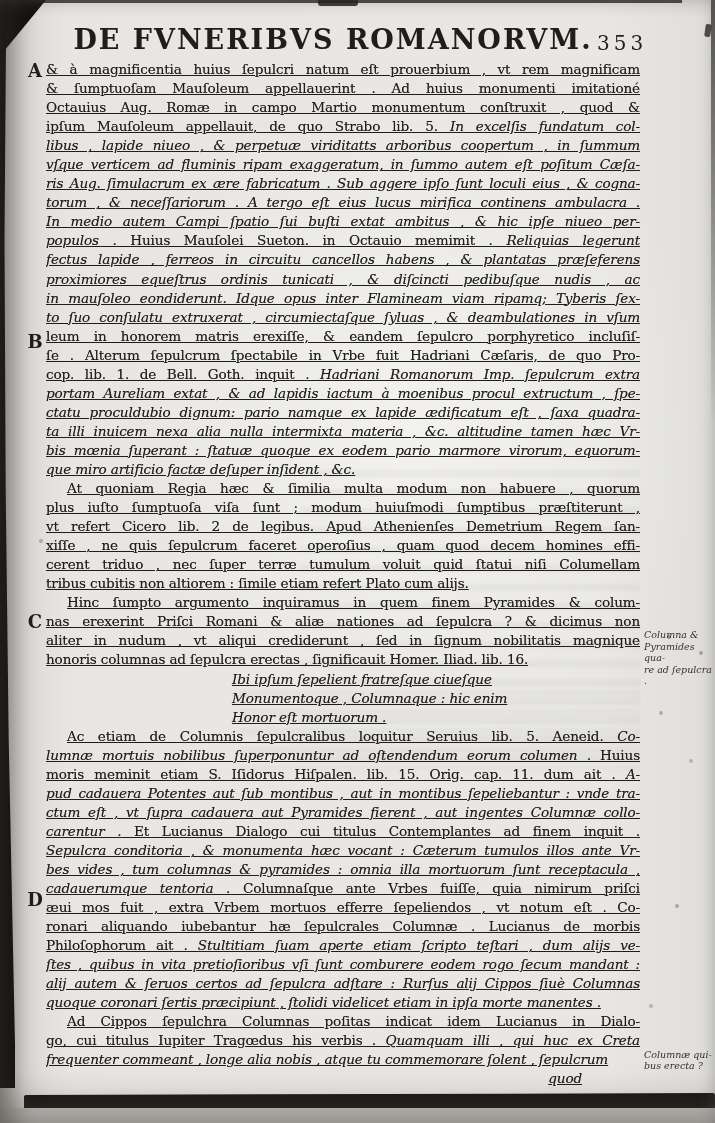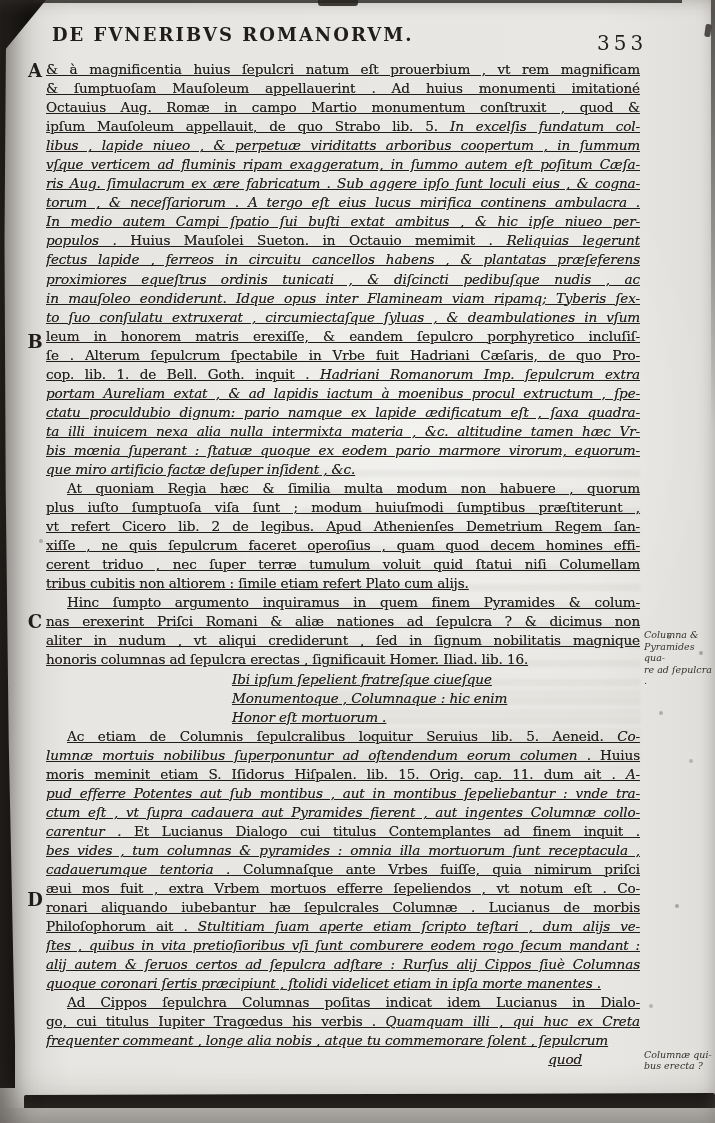--- a/index.html
+++ b/index.html
@@ -31,22 +31,22 @@
   .bottom-band{position:absolute;top:1094px;left:24px;width:691px;height:16px;background:#161412;transform:rotate(-.15deg);border-radius:2px;}
   .bottom-paper{position:absolute;top:1108px;left:0;width:715px;height:15px;background:#c9c8c4;}
   .bleed{position:absolute;pointer-events:none;opacity:.55;filter:blur(1.6px);
     background:repeating-linear-gradient(to bottom, rgba(140,136,128,.14) 0 7px, rgba(0,0,0,0) 7px 19px);}
   .specks{position:absolute;top:0;left:0;width:2px;height:2px;background:transparent;border-radius:50%;
     box-shadow:668px 636px 0 1px rgba(80,76,70,.55),700px 652px 0 1px rgba(80,76,70,.4),
       660px 712px 0 1px rgba(80,76,70,.35),690px 760px 0 1px rgba(80,76,70,.3),
       58px 168px 0 1px rgba(80,76,70,.3),40px 540px 0 1px rgba(80,76,70,.35),
       676px 905px 0 1px rgba(80,76,70,.4),650px 1005px 0 1px rgba(80,76,70,.3);}
   
-  .header{position:absolute;top:24px;left:52px;width:594px;
-    font-size:18px;font-weight:bold;letter-spacing:2px;white-space:nowrap;}
+  .header{position:absolute;top:24px;left:36px;width:594px;text-align:center;
+    font-size:27px;font-weight:bold;letter-spacing:2px;white-space:nowrap;}
   .page-num{position:absolute;top:31px;left:597px;font-size:20px;letter-spacing:4px;}
   
   .textblock{position:absolute;top:60px;left:46px;width:594px;font-size:13.6px;letter-spacing:-0.15px;
     text-shadow:0 0 .5px rgba(30,27,24,.55);text-decoration:underline;}
   .line{height:19.05px;line-height:19.05px;overflow:hidden;text-align:justify;text-align-last:justify;}
   .line.last{text-align-last:left;}
   .line.indent{text-indent:21px;}
   .line.verse{padding-left:186px;text-align:left;text-align-last:left;}
   .catchword{height:19.05px;line-height:19.05px;text-align:right;padding-right:58px;font-style:italic;}
   
@@ -106,23 +106,24 @@
         <div class="line indent">Hinc ſumpto argumento inquiramus in quem finem Pyramides &amp; colum-</div>
         <div class="line">nas erexerint Priſci Romani &amp; aliæ nationes ad ſepulcra ? &amp; dicimus non</div>
         <div class="line">aliter in nudum , vt aliqui crediderunt , ſed in ſignum nobilitatis magnique</div>
         <div class="line last">honoris columnas ad ſepulcra erectas , ſignificauit Homer. Iliad. lib. 16.</div>
         <div class="line verse"><i>Ibi ipſum ſepelient fratreſque ciueſque</i></div>
         <div class="line verse"><i>Monumentoque , Columnaque : hic enim</i></div>
         <div class="line verse last"><i>Honor eſt mortuorum .</i></div>
         <div class="line indent">Ac etiam de Columnis ſepulcralibus loquitur Seruius lib. 5. Aeneid. <i>Co-</i></div>
         <div class="line"><i>lumnæ mortuis nobilibus ſuperponuntur ad oſtendendum eorum columen .</i> Huius</div>
         <div class="line">moris meminit etiam S. Iſidorus Hiſpalen. lib. 15. Orig. cap. 11. dum ait . <i>A-</i></div>
-        <div class="line"><i>pud efferre Potentes aut ſub montibus , aut in montibus ſepeliebantur : vnde tra-</i></div>
+        <div class="line"><i>pud cadauera Potentes aut ſub montibus , aut in montibus ſepeliebantur : vnde tra-</i></div>
         <div class="line"><i>ctum eſt , vt ſupra cadauera aut Pyramides fierent , aut ingentes Columnæ collo-</i></div>
         <div class="line"><i>carentur .</i> Et Lucianus Dialogo cui titulus Contemplantes ad finem inquit .</div>
+        <div class="line"><i>Sepulcra conditoria , &amp; monumenta hæc vocant : Cæterum tumulos illos ante Vr-</i></div>
         <div class="line"><i>bes vides , tum columnas &amp; pyramides : omnia illa mortuorum ſunt receptacula ,</i></div>
         <div class="line"><i>cadauerumque tentoria .</i> Columnaſque ante Vrbes fuiſſe, quia nimirum priſci</div>
         <div class="line">æui mos fuit , extra Vrbem mortuos efferre ſepeliendos , vt notum eſt . Co-</div>
         <div class="line">ronari aliquando iubebantur hæ ſepulcrales Columnæ . Lucianus de morbis</div>
         <div class="line">Philoſophorum ait . <i>Stultitiam ſuam aperte etiam ſcripto teſtari , dum alijs ve-</i></div>
         <div class="line"><i>ſtes , quibus in vita pretioſioribus vſi ſunt comburere eodem rogo ſecum mandant :</i></div>
         <div class="line"><i>alij autem &amp; ſeruos certos ad ſepulcra adſtare : Rurſus alij Cippos ſiuè Columnas</i></div>
         <div class="line last"><i>quoque coronari ſertis præcipiunt , ſtolidi videlicet etiam in ipſa morte manentes .</i></div>
         <div class="line indent">Ad Cippos ſepulchra Columnas poſitas indicat idem Lucianus in Dialo-</div>
         <div class="line">go, cui titulus Iupiter Tragœdus his verbis . <i>Quamquam illi , qui huc ex Creta</i></div>

